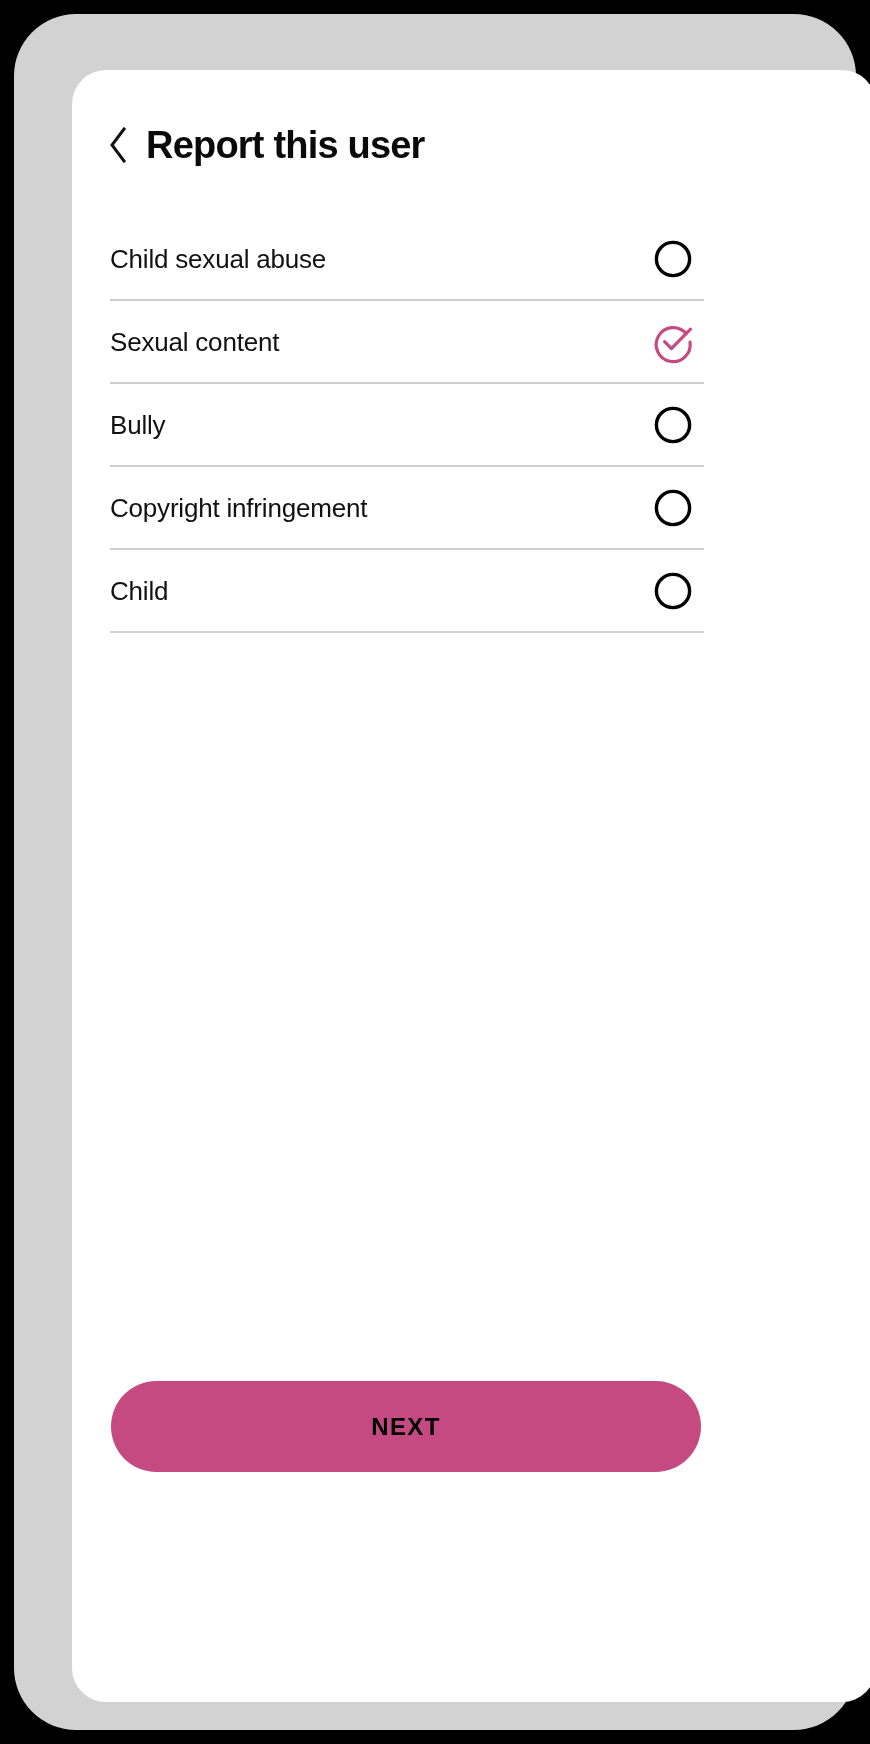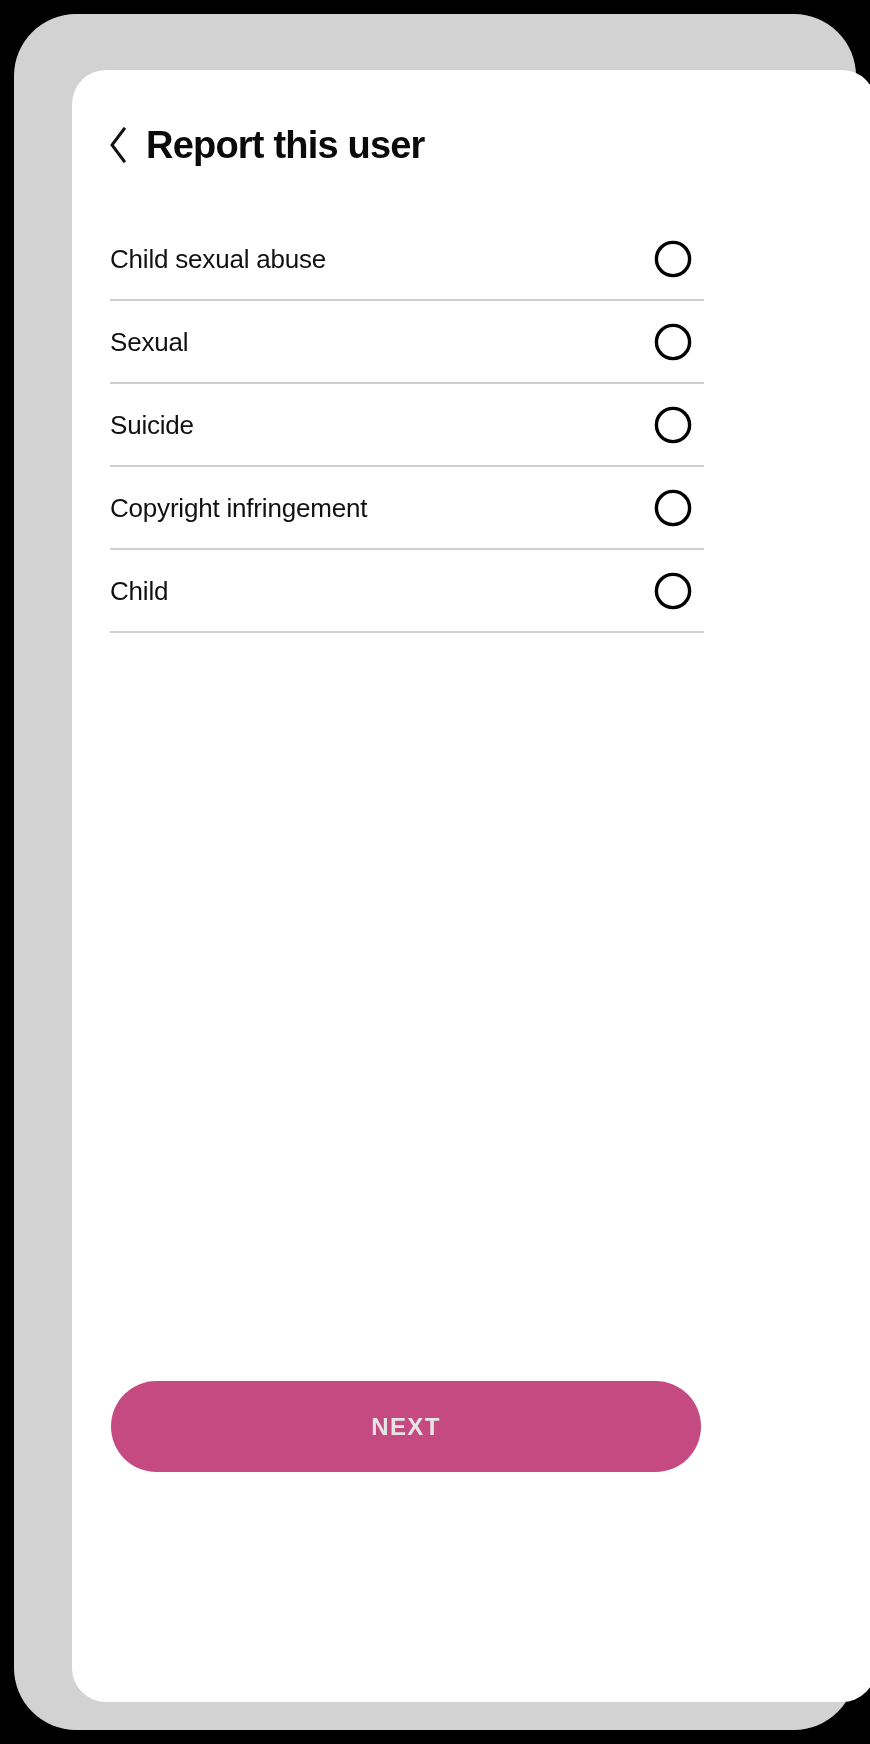--- a/index.html
+++ b/index.html
@@ -124,21 +124,21 @@
   
   #next-button {
     position: absolute;
     left: 39px;
     top: 1311px;
     width: 590px;
     height: 91px;
     border: 0;
     border-radius: 46px;
     background: #c44a81;
-    color: #e5e5e5;
+    color: #000000;
     font-family: "Liberation Sans", sans-serif;
     font-size: 24px;
     font-weight: 700;
     letter-spacing: 1.4px;
     cursor: pointer;
     display: flex;
     align-items: center;
     justify-content: center;
     text-align: right;
   }
@@ -164,29 +164,30 @@
       <div id="reason-list">
           <div class="reason-row">
             <span class="reason-label">Child sexual abuse</span>
             <span class="reason-radio">
               <svg width="46" height="46" viewBox="0 0 46 46" xmlns="http://www.w3.org/2000/svg" aria-hidden="true">
                 <circle cx="23" cy="23" r="16.6" fill="none" stroke="#000000" stroke-width="3.4"></circle>
               </svg>
             </span>
           </div>
           <div class="reason-row">
-            <span class="reason-label">Sexual</span>
-            <span class="reason-radio">
-              <svg width="46" height="46" viewBox="0 0 46 46" xmlns="http://www.w3.org/2000/svg" aria-hidden="true">
-                <circle cx="23" cy="23" r="16.6" fill="none" stroke="#000000" stroke-width="3.4"></circle>
-              </svg>
-            </span>
-          </div>
-          <div class="reason-row">
-            <span class="reason-label">Suicide</span>
+            <span class="reason-label">Sexual content</span>
+            <span class="reason-radio">
+              <svg width="46" height="46" viewBox="0 0 46 46" xmlns="http://www.w3.org/2000/svg" aria-hidden="true">
+                <path d="M36.2 14.6 A17 17 0 1 0 40 23" fill="none" stroke="#c44a81" stroke-width="3.2" stroke-linecap="round"></path>
+                <path d="M14.6 22.6 L21.4 29.6 L40.5 10.2" fill="none" stroke="#c44a81" stroke-width="3.2" stroke-linecap="round" stroke-linejoin="round"></path>
+              </svg>
+            </span>
+          </div>
+          <div class="reason-row">
+            <span class="reason-label">Bully</span>
             <span class="reason-radio">
               <svg width="46" height="46" viewBox="0 0 46 46" xmlns="http://www.w3.org/2000/svg" aria-hidden="true">
                 <circle cx="23" cy="23" r="16.6" fill="none" stroke="#000000" stroke-width="3.4"></circle>
               </svg>
             </span>
           </div>
           <div class="reason-row">
             <span class="reason-label">Copyright infringement</span>
             <span class="reason-radio">
               <svg width="46" height="46" viewBox="0 0 46 46" xmlns="http://www.w3.org/2000/svg" aria-hidden="true">

